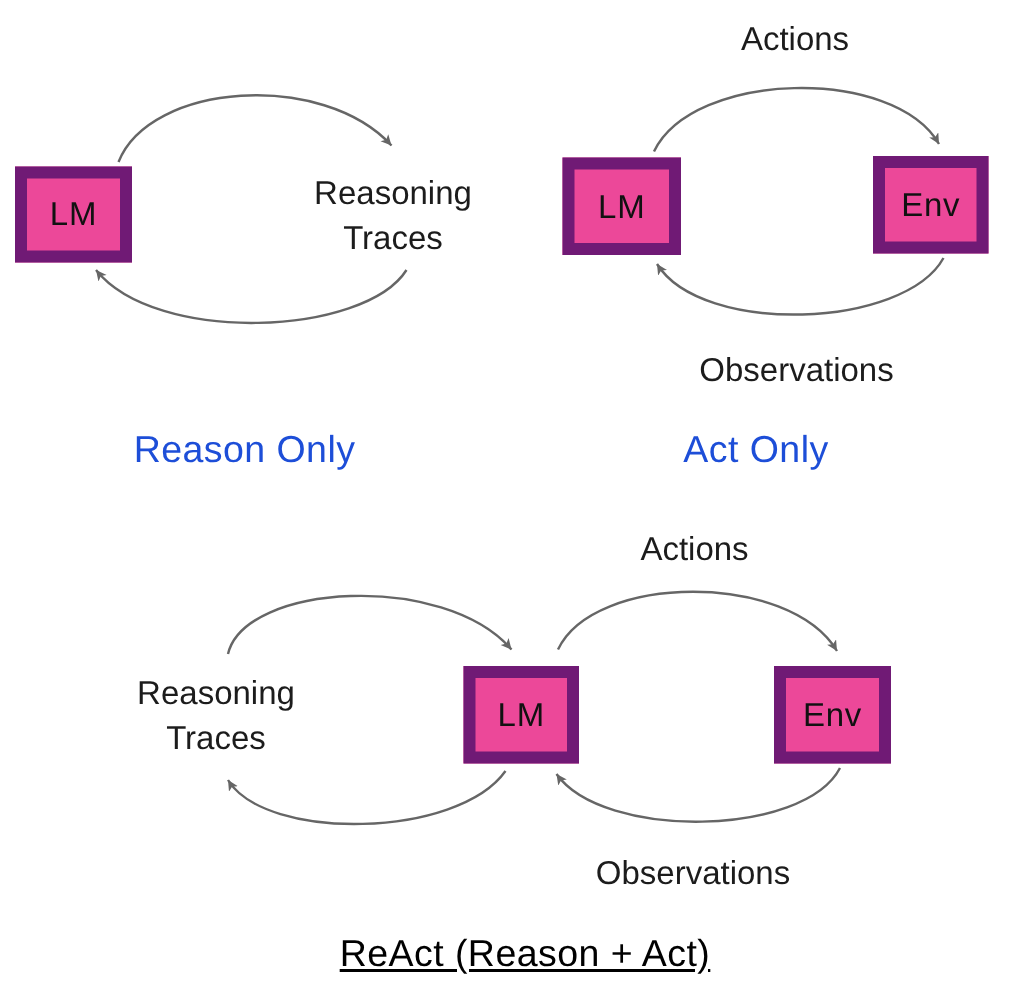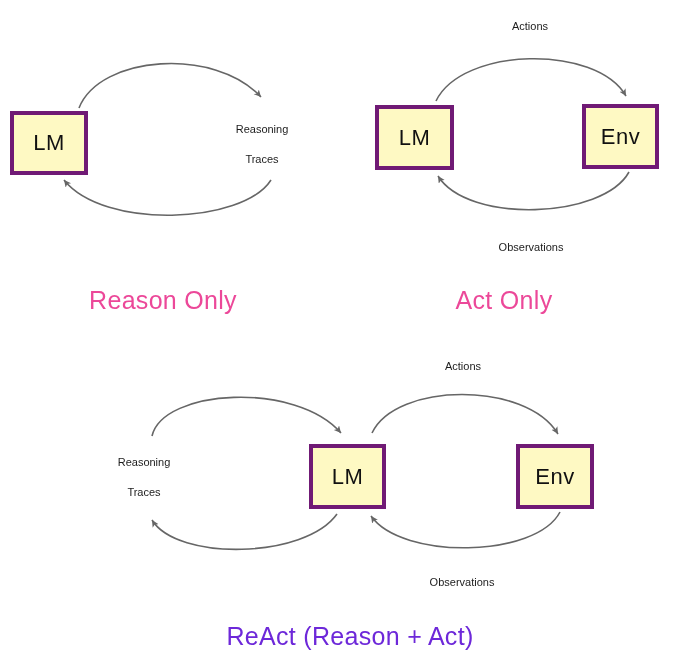--- a/index.html
+++ b/index.html
@@ -16,50 +16,51 @@
     overflow: hidden;
   }
   .arrows {
     position: absolute;
     left: 0; top: 0;
     width: 675px; height: 663px;
     pointer-events: none;
   }
   .node {
     position: absolute;
-    background: #fef9c3;
-    border: 4px solid #701a75;
+    background: #ec4899;
+    border: 8px solid #701a75;
     box-sizing: border-box;
     display: flex;
     align-items: center;
     justify-content: center;
     font-size: 22px;
     color: #111111;
     letter-spacing: 0.5px;
   }
   .lbl {
     position: absolute;
     transform: translateX(-50%);
     text-align: center;
     color: #1c1c1c;
-    font-size: 11px;
+    font-size: 22px;
     white-space: nowrap;
     line-height: 30px;
   }
   .caption {
     position: absolute;
     transform: translateX(-50%);
     text-align: center;
     font-size: 25px;
-    color: #ec4899;
+    color: #1d4ed8;
     white-space: nowrap;
     letter-spacing: 0.3px;
   }
   .caption-react {
-    color: #6d28d9;
+    color: #000000;
+    text-decoration: underline;
   }
 </style>
 </head>
 <body>
 
 <div class="stage">
 
   <svg class="arrows" viewBox="0 0 675 663" xmlns="http://www.w3.org/2000/svg">
     <defs>
       <marker id="arrowhead" markerWidth="10" markerHeight="10" refX="7" refY="3.5" orient="auto" markerUnits="userSpaceOnUse">

